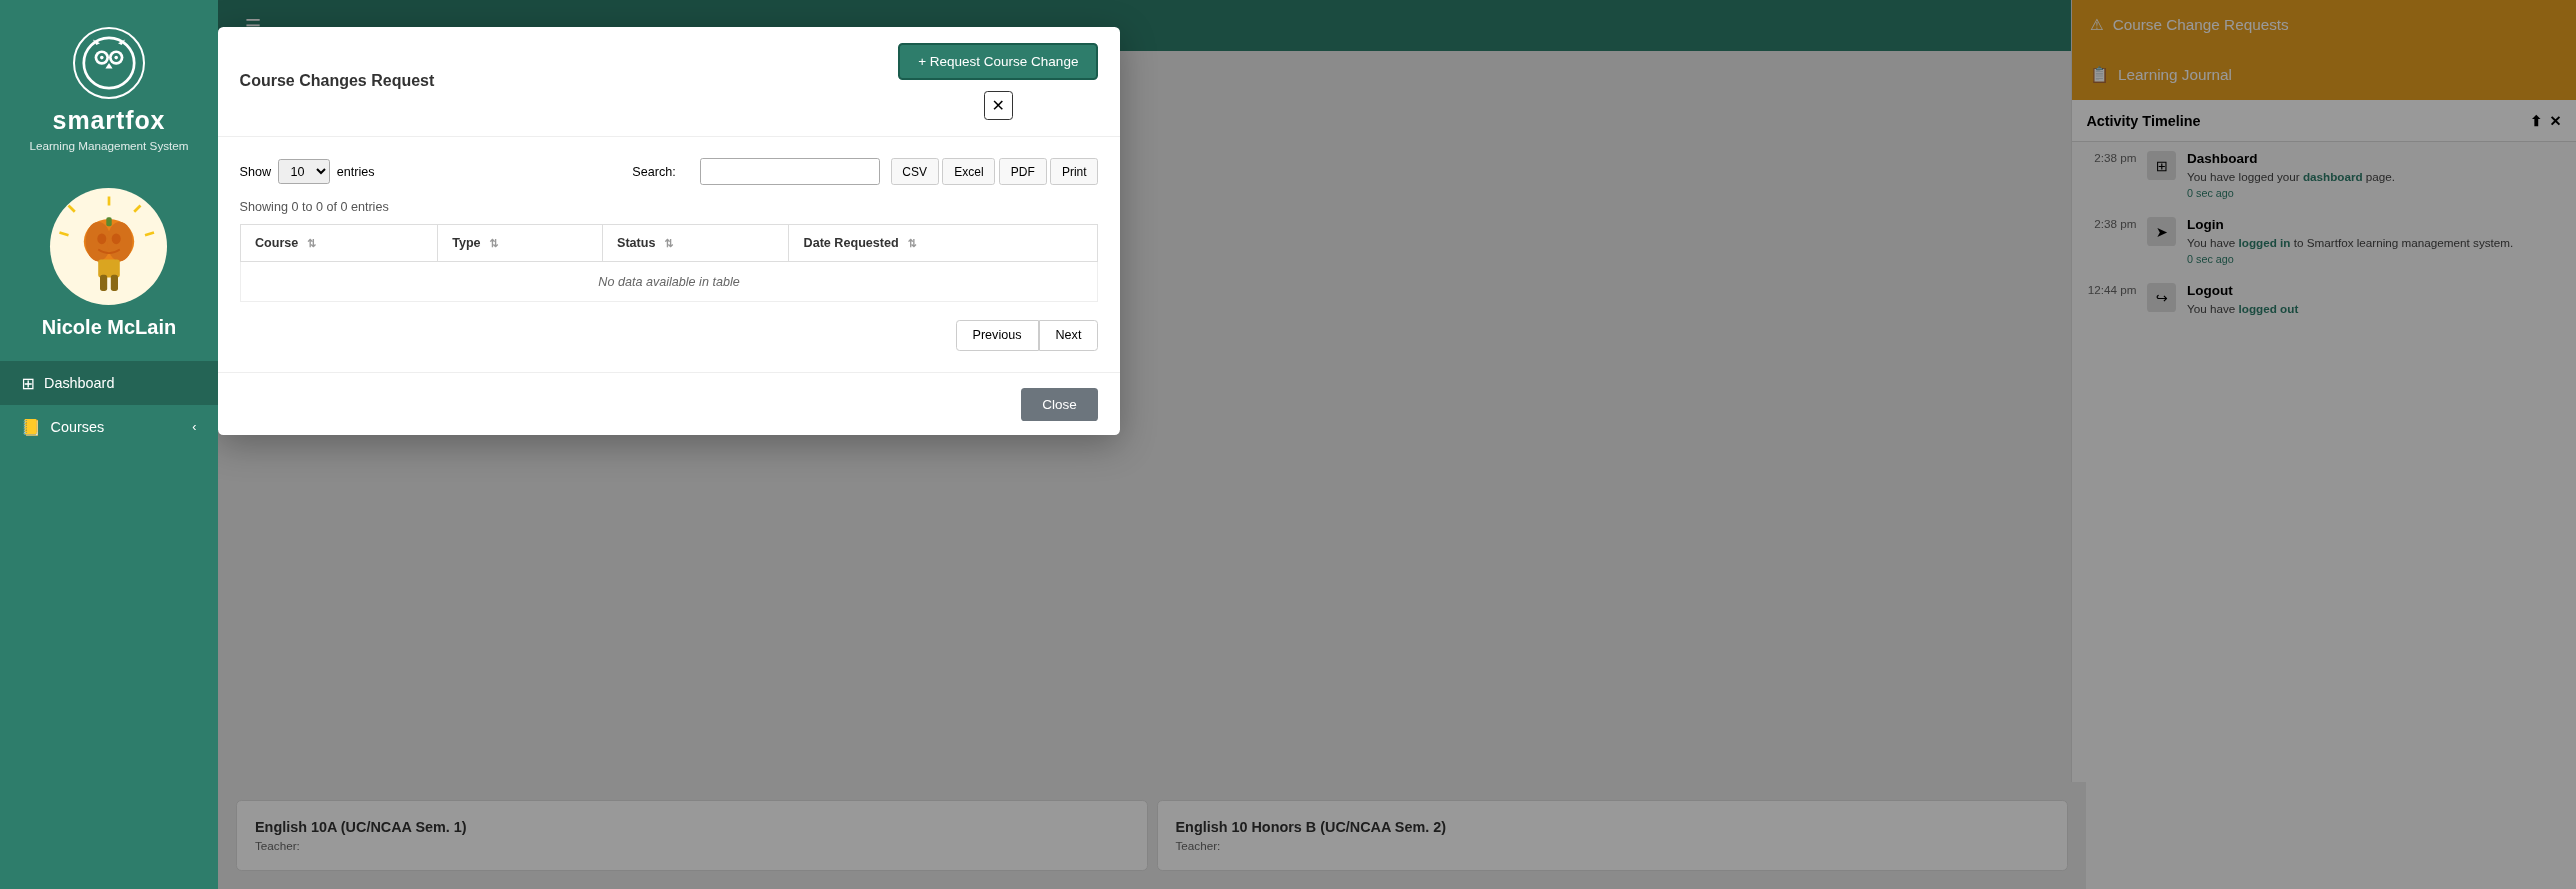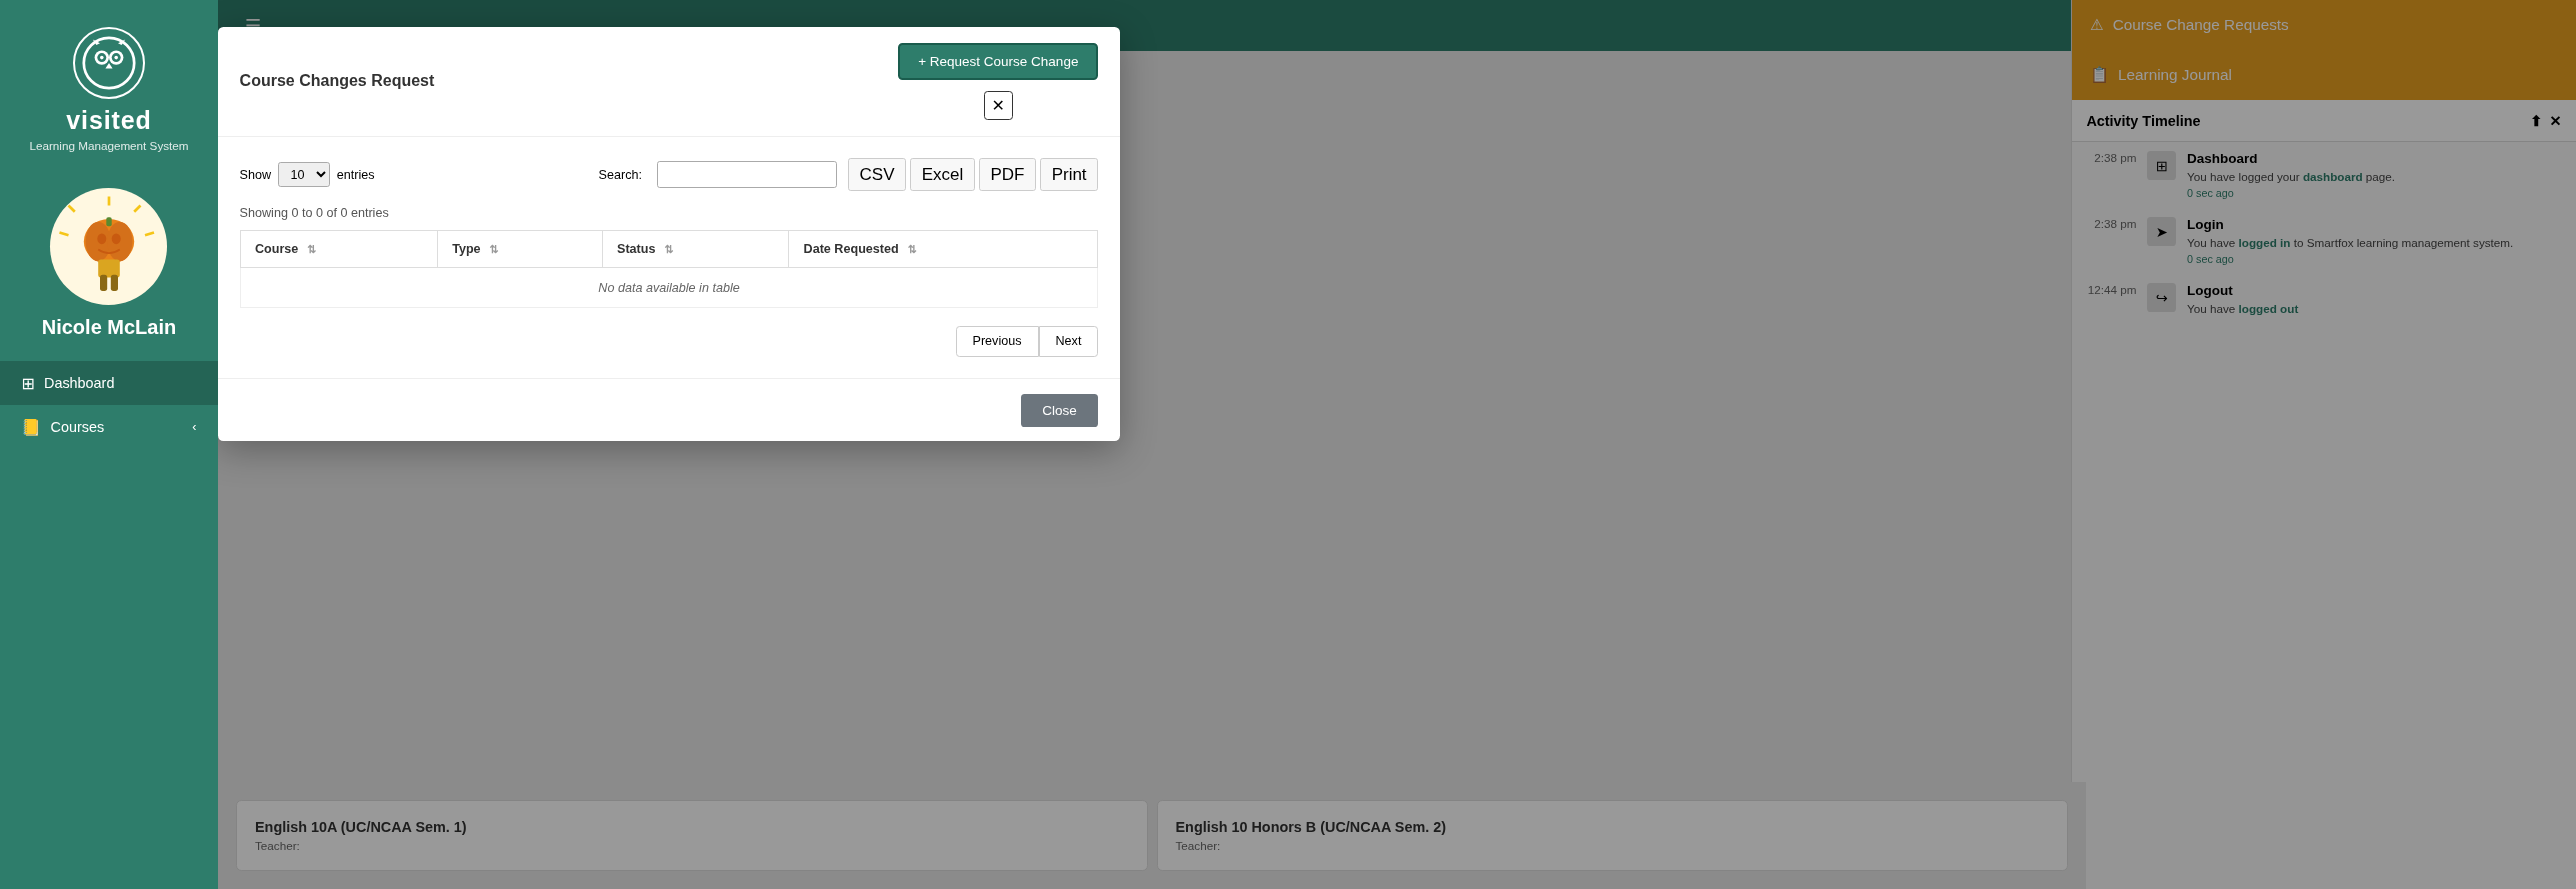--- a/index.html
+++ b/index.html
@@ -223,35 +223,35 @@
       justify-content: space-between;
       margin-bottom: 14.4px;
     }
     .show-entries { display: flex; align-items: center; gap: 7.2px; }
     .show-entries select {
       padding: 3.6px 7.2px;
       border: 0.9px solid #aaa;
       border-radius: 2.7px;
       font-size: 12.6px;
     }
-    .search-box { display: flex; align-items: center; gap: 15px; }
+    .search-box { display: flex; align-items: center; gap: 24px; }
     .search-box input {
       padding: 5.4px 9px;
       border: 0.9px solid #aaa;
       border-radius: 2.7px;
       width: 180px;
       font-size: 12.6px;
     }
     .export-btns { display: flex; gap: 3.6px; }
     .export-btn {
       padding: 5.4px 10.8px;
       border: 0.9px solid #ccc;
       background: #f8f8f8;
       border-radius: 2.7px;
-      font-size: 17px;
+      font-size: 12px;
       cursor: pointer;
     }
     .entries-info { font-size: 12.6px; color: #555; margin-bottom: 10.8px; }
     .data-table {
       width: 100%;
       border-collapse: collapse;
       border: 0.9px solid #ddd;
     }
     .data-table th {
       background: white;
@@ -318,21 +318,21 @@
           <circle cx="22" cy="24" r="5" fill="#2e7d6b"></circle>
           <circle cx="38" cy="24" r="5" fill="#2e7d6b"></circle>
           <circle cx="22" cy="24" r="2" fill="white"></circle>
           <circle cx="38" cy="24" r="2" fill="white"></circle>
           <polygon points="30,30 26,36 34,36" fill="white"></polygon>
 
           <polygon points="16,10 12,4 20,8" fill="white"></polygon>
           <polygon points="44,10 48,4 40,8" fill="white"></polygon>
         </svg>
       </div>
-      <div class="logo-text">visited</div>
+      <div class="logo-text">smartfox</div>
       <div class="logo-subtitle">Learning Management System</div>
     </div>
 
     <div class="avatar-section">
       <div class="avatar-img">
 
         <svg width="108" height="108" viewBox="0 0 120 120">
 
           <line x1="60" y1="5" x2="60" y2="15" stroke="#f5c518" stroke-width="3"></line>
           <line x1="95" y1="15" x2="88" y2="22" stroke="#f5c518" stroke-width="3"></line>

